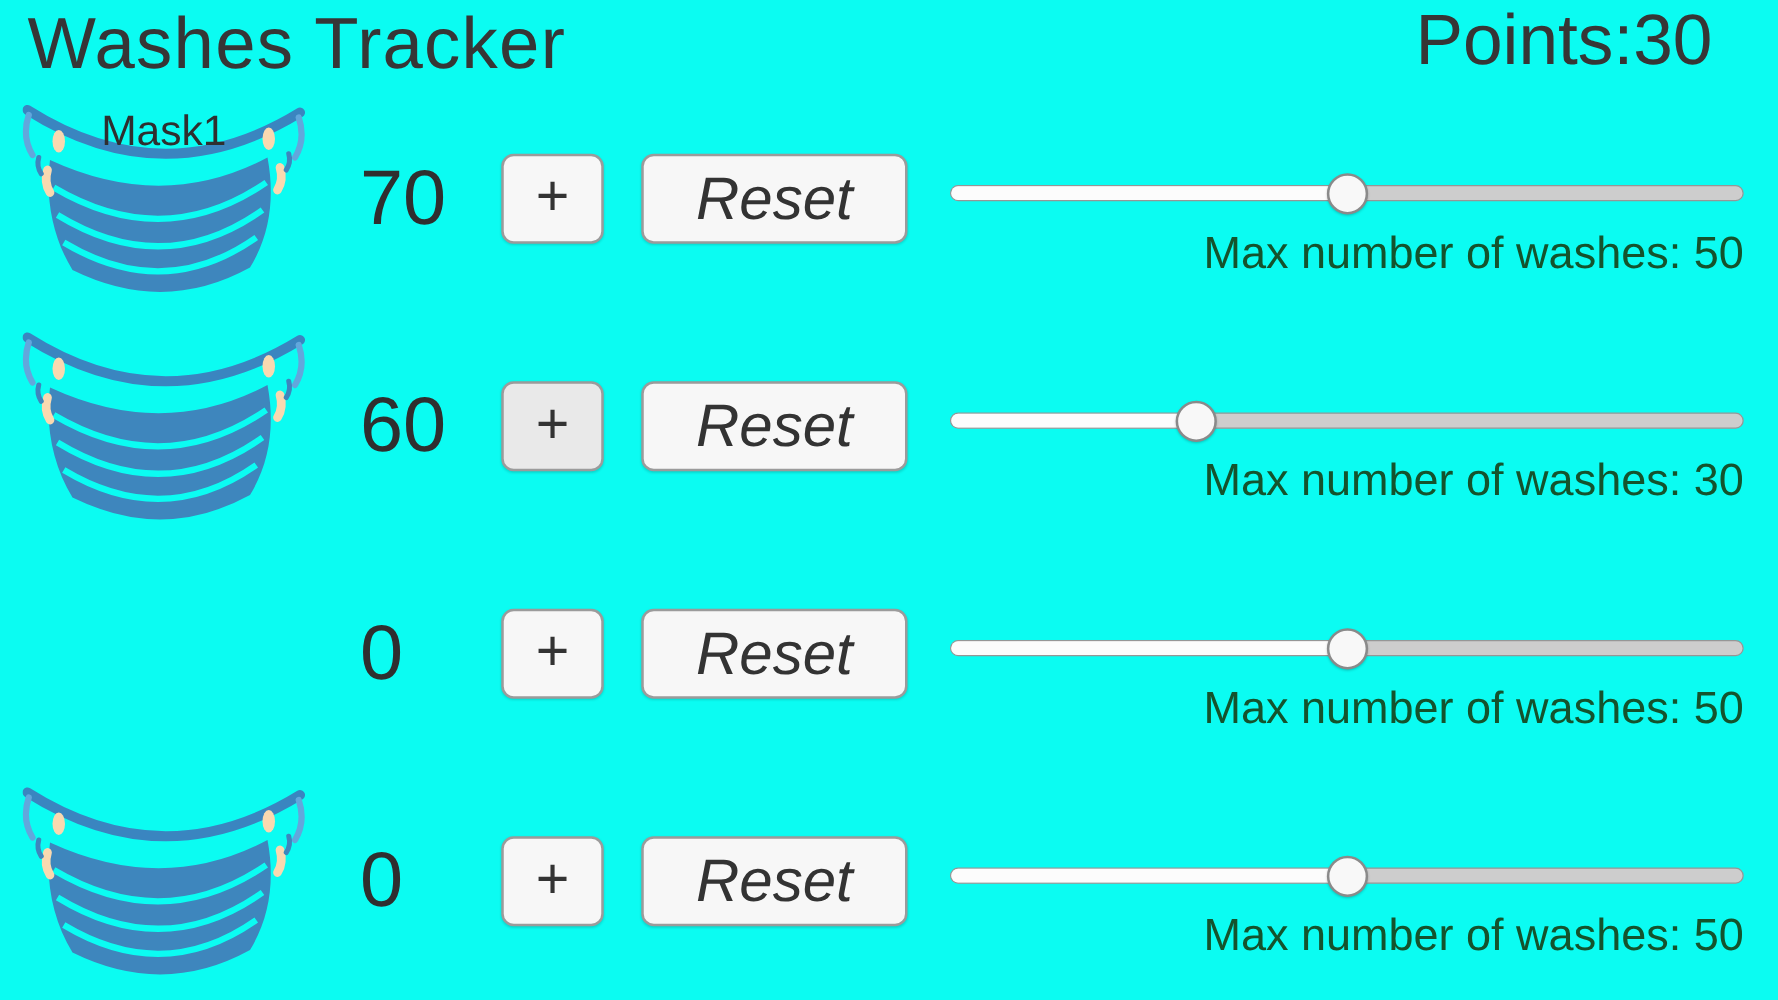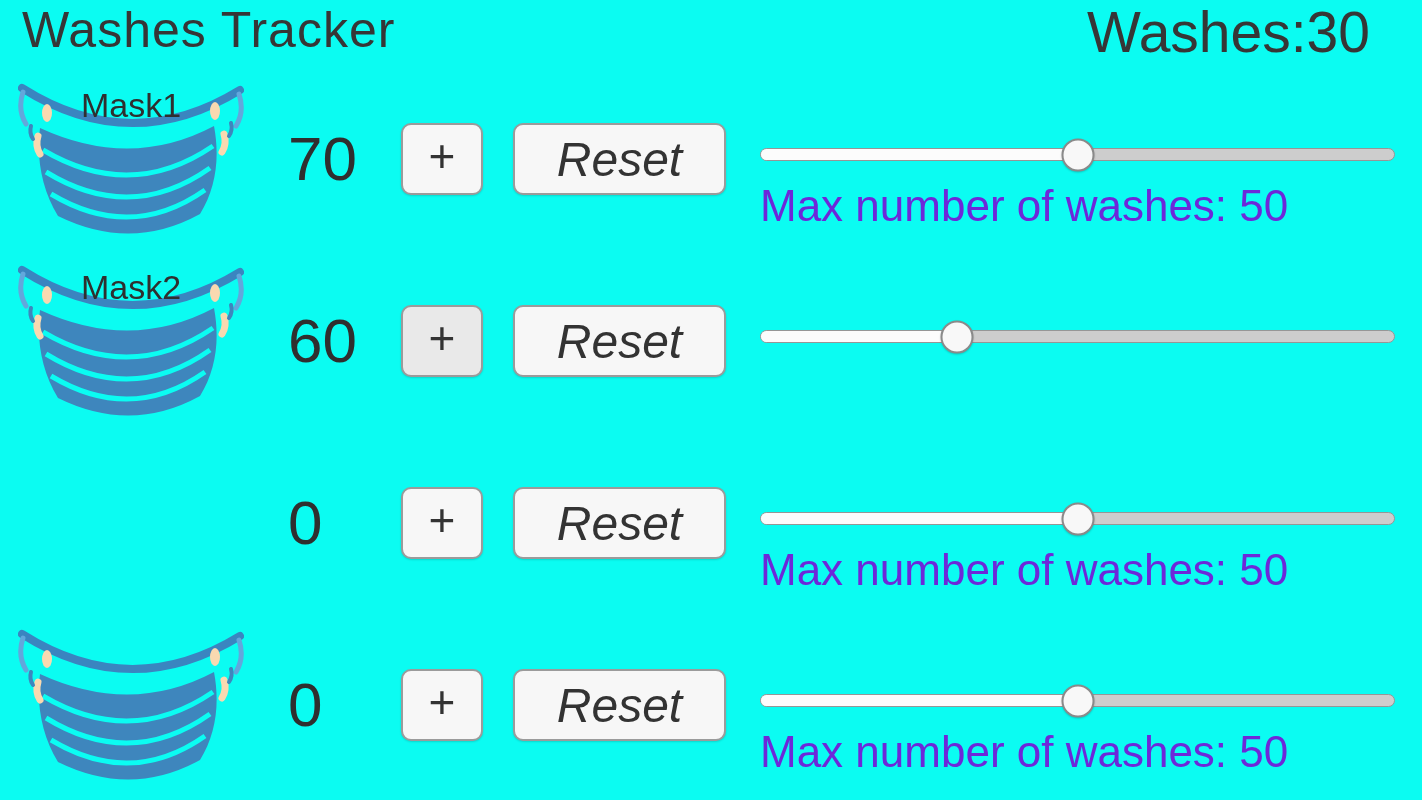--- a/index.html
+++ b/index.html
@@ -11,21 +11,21 @@
   *{box-sizing:border-box; margin:0; padding:0;}
   html,body{width:1422px; height:800px; overflow:hidden;}
   body{
     background:var(--bg);
     font-family:"Liberation Sans", sans-serif;
     color:var(--text);
     position:relative;
   }
   .title{
     position:absolute; left:22px; top:2px;
-    font-size:50px; line-height:1.15; letter-spacing:1px;
+    font-size:58px; line-height:1.15; letter-spacing:1px;
   }
   .points{
     position:absolute; right:52px; top:0px;
     font-size:57px; line-height:1.15; white-space:nowrap;
   }
   .rows{position:absolute; left:0; top:78px; width:1422px;}
   .row{position:relative; width:1324px; height:182px;}
   .mask-box{position:absolute; left:18px; top:0; width:226px; height:172px;}
   .mask-box svg{display:block; width:100%; height:100%;}
   .mask-label{
@@ -64,29 +64,29 @@
   .slider-thumb{
     position:absolute; top:50%; width:33px; height:33px;
     transform:translate(-50%,-50%);
     background:var(--thumb);
     border:2px solid #8a8a8a;
     border-radius:50%;
     box-shadow:0 1px 2px rgba(0,0,0,0.2);
     cursor:pointer;
   }
   .max-label{
-    margin-top:20px; width:100%; text-align:left;
-    font-size:44px; color:#6d28d9; white-space:nowrap;
+    margin-top:20px; width:100%; text-align:right;
+    font-size:36px; color:#14532d; white-space:nowrap;
   }
 </style>
 </head>
 <body>
 
 <div class="title">Washes Tracker</div>
-<div class="points"><span>Washes:</span><span>30</span></div>
+<div class="points"><span>Points:</span><span>30</span></div>
 
 <div class="rows">
   <div class="row">
     <div class="mask-box">
       <svg viewBox="0 0 226 172">
 
         <path d="M 22,50 Q 113,92 196,48 C 202,80 198,110 182,136 Q 113,174 40,138 C 24,112 18,80 22,50 Z" fill="var(--mask-body)"></path>
         <path d="M 25,72 Q 113,124 195,68" fill="none" stroke="var(--bg)" stroke-width="5"></path>
         <path d="M 28,94 Q 113,146 192,90" fill="none" stroke="var(--bg)" stroke-width="5"></path>
         <path d="M 33,116 Q 113,164 187,112" fill="none" stroke="var(--bg)" stroke-width="5"></path>
@@ -131,30 +131,30 @@
         <path d="M 5,14 C 1,26 2,36 8,46" fill="none" stroke="var(--ear-loop)" stroke-width="5" stroke-linecap="round"></path>
         <path d="M 221,16 C 225,28 224,38 218,48" fill="none" stroke="var(--ear-loop)" stroke-width="5" stroke-linecap="round"></path>
 
         <ellipse cx="29" cy="35" rx="5" ry="9" fill="var(--skin)"></ellipse>
         <ellipse cx="197" cy="33" rx="5" ry="9" fill="var(--skin)"></ellipse>
         <path d="M 20,58 q -3,10 2,18" fill="none" stroke="var(--skin)" stroke-width="7" stroke-linecap="round"></path>
         <path d="M 206,56 q 3,10 -2,18" fill="none" stroke="var(--skin)" stroke-width="7" stroke-linecap="round"></path>
         <path d="M 13,48 q -2,7 2,13" fill="none" stroke="var(--mask-body)" stroke-width="4" stroke-linecap="round"></path>
         <path d="M 213,45 q 2,7 -2,13" fill="none" stroke="var(--mask-body)" stroke-width="4" stroke-linecap="round"></path>
       </svg>
-      <div class="mask-label">Mask2</div>
     </div>
     <div class="count">60</div>
     <button class="plus-btn pressed">+</button>
     <button class="reset-btn">Reset</button>
     <div class="slider-group">
       <div class="slider">
         <div class="slider-fill" style="width: 31%;"></div>
         <div class="slider-thumb" style="left: 31%;"></div>
       </div>
+      <div class="max-label">Max number of washes: 30</div>
     </div>
   </div>
 
   <div class="row">
     <div class="count">0</div>
     <button class="plus-btn">+</button>
     <button class="reset-btn">Reset</button>
     <div class="slider-group">
       <div class="slider">
         <div class="slider-fill" style="width: 50%;"></div>

